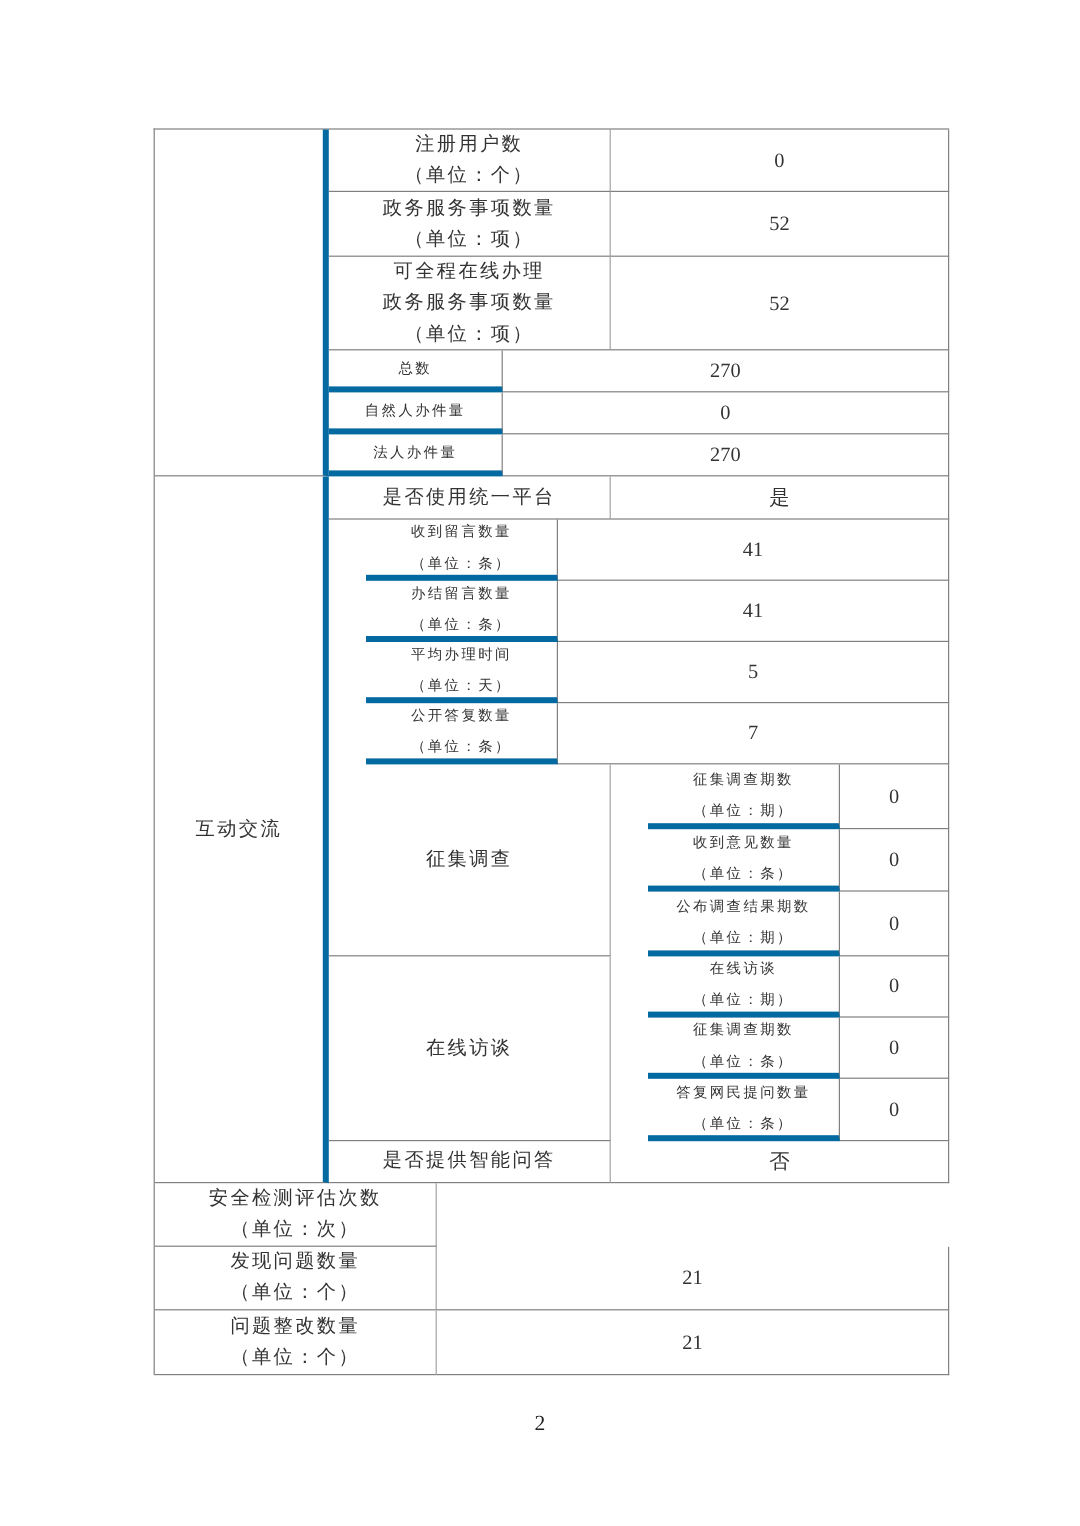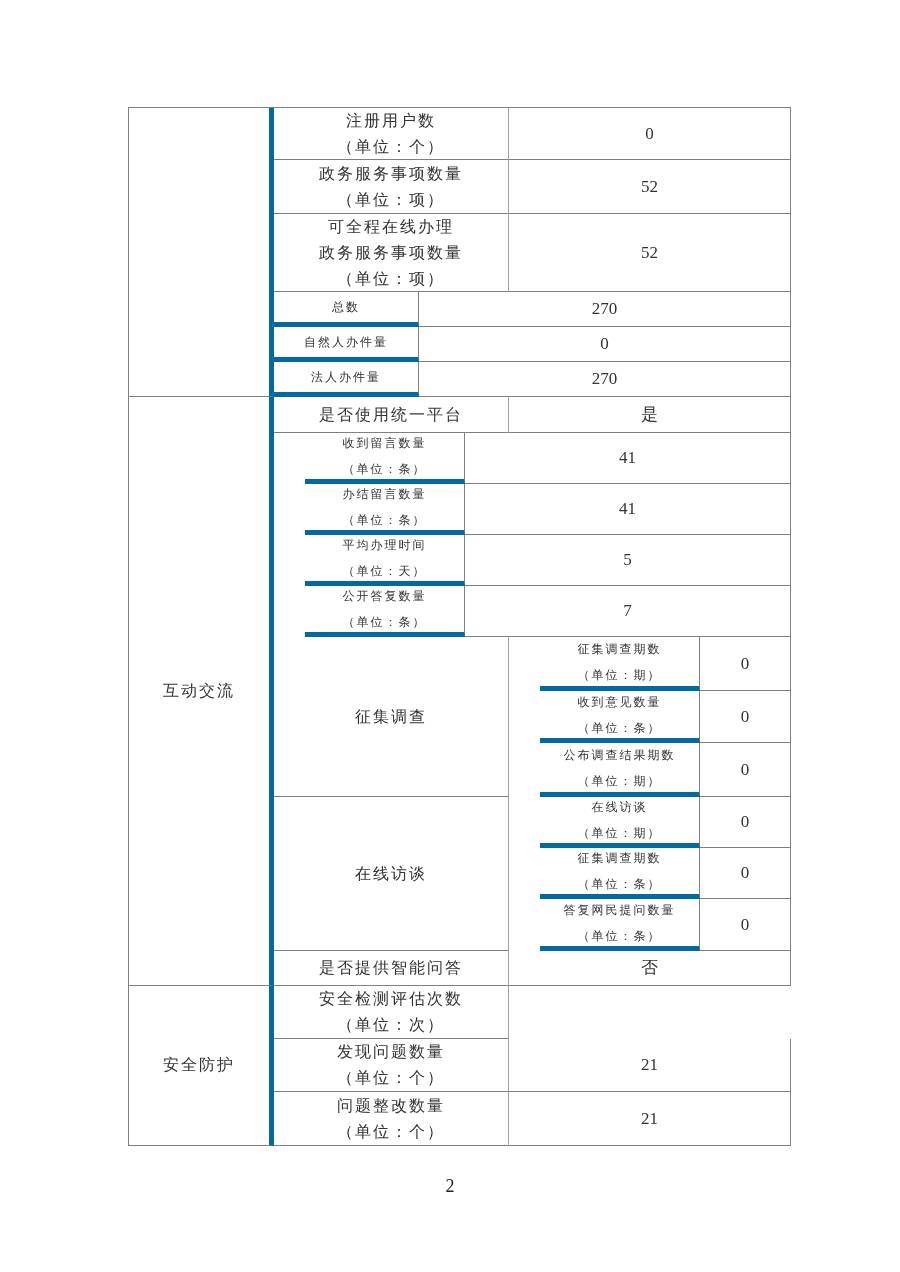--- a/index.html
+++ b/index.html
@@ -193,21 +193,20 @@
           </div>
         </div>
         <div class="row" style="height:35px">
           <div class="label">是否提供智能问答</div>
           <div class="value">否</div>
         </div>
       </div>
     </div>
 
     <div class="section">
-      <div class="cat">安全防护</div>
       <div class="rows">
         <div class="row" style="height:53px">
           <div class="label">安全检测评估次数
 （单位：次）</div>
         </div>
         <div class="row" style="height:53px">
           <div class="label">发现问题数量
 （单位：个）</div>
           <div class="value">21</div>
         </div>

